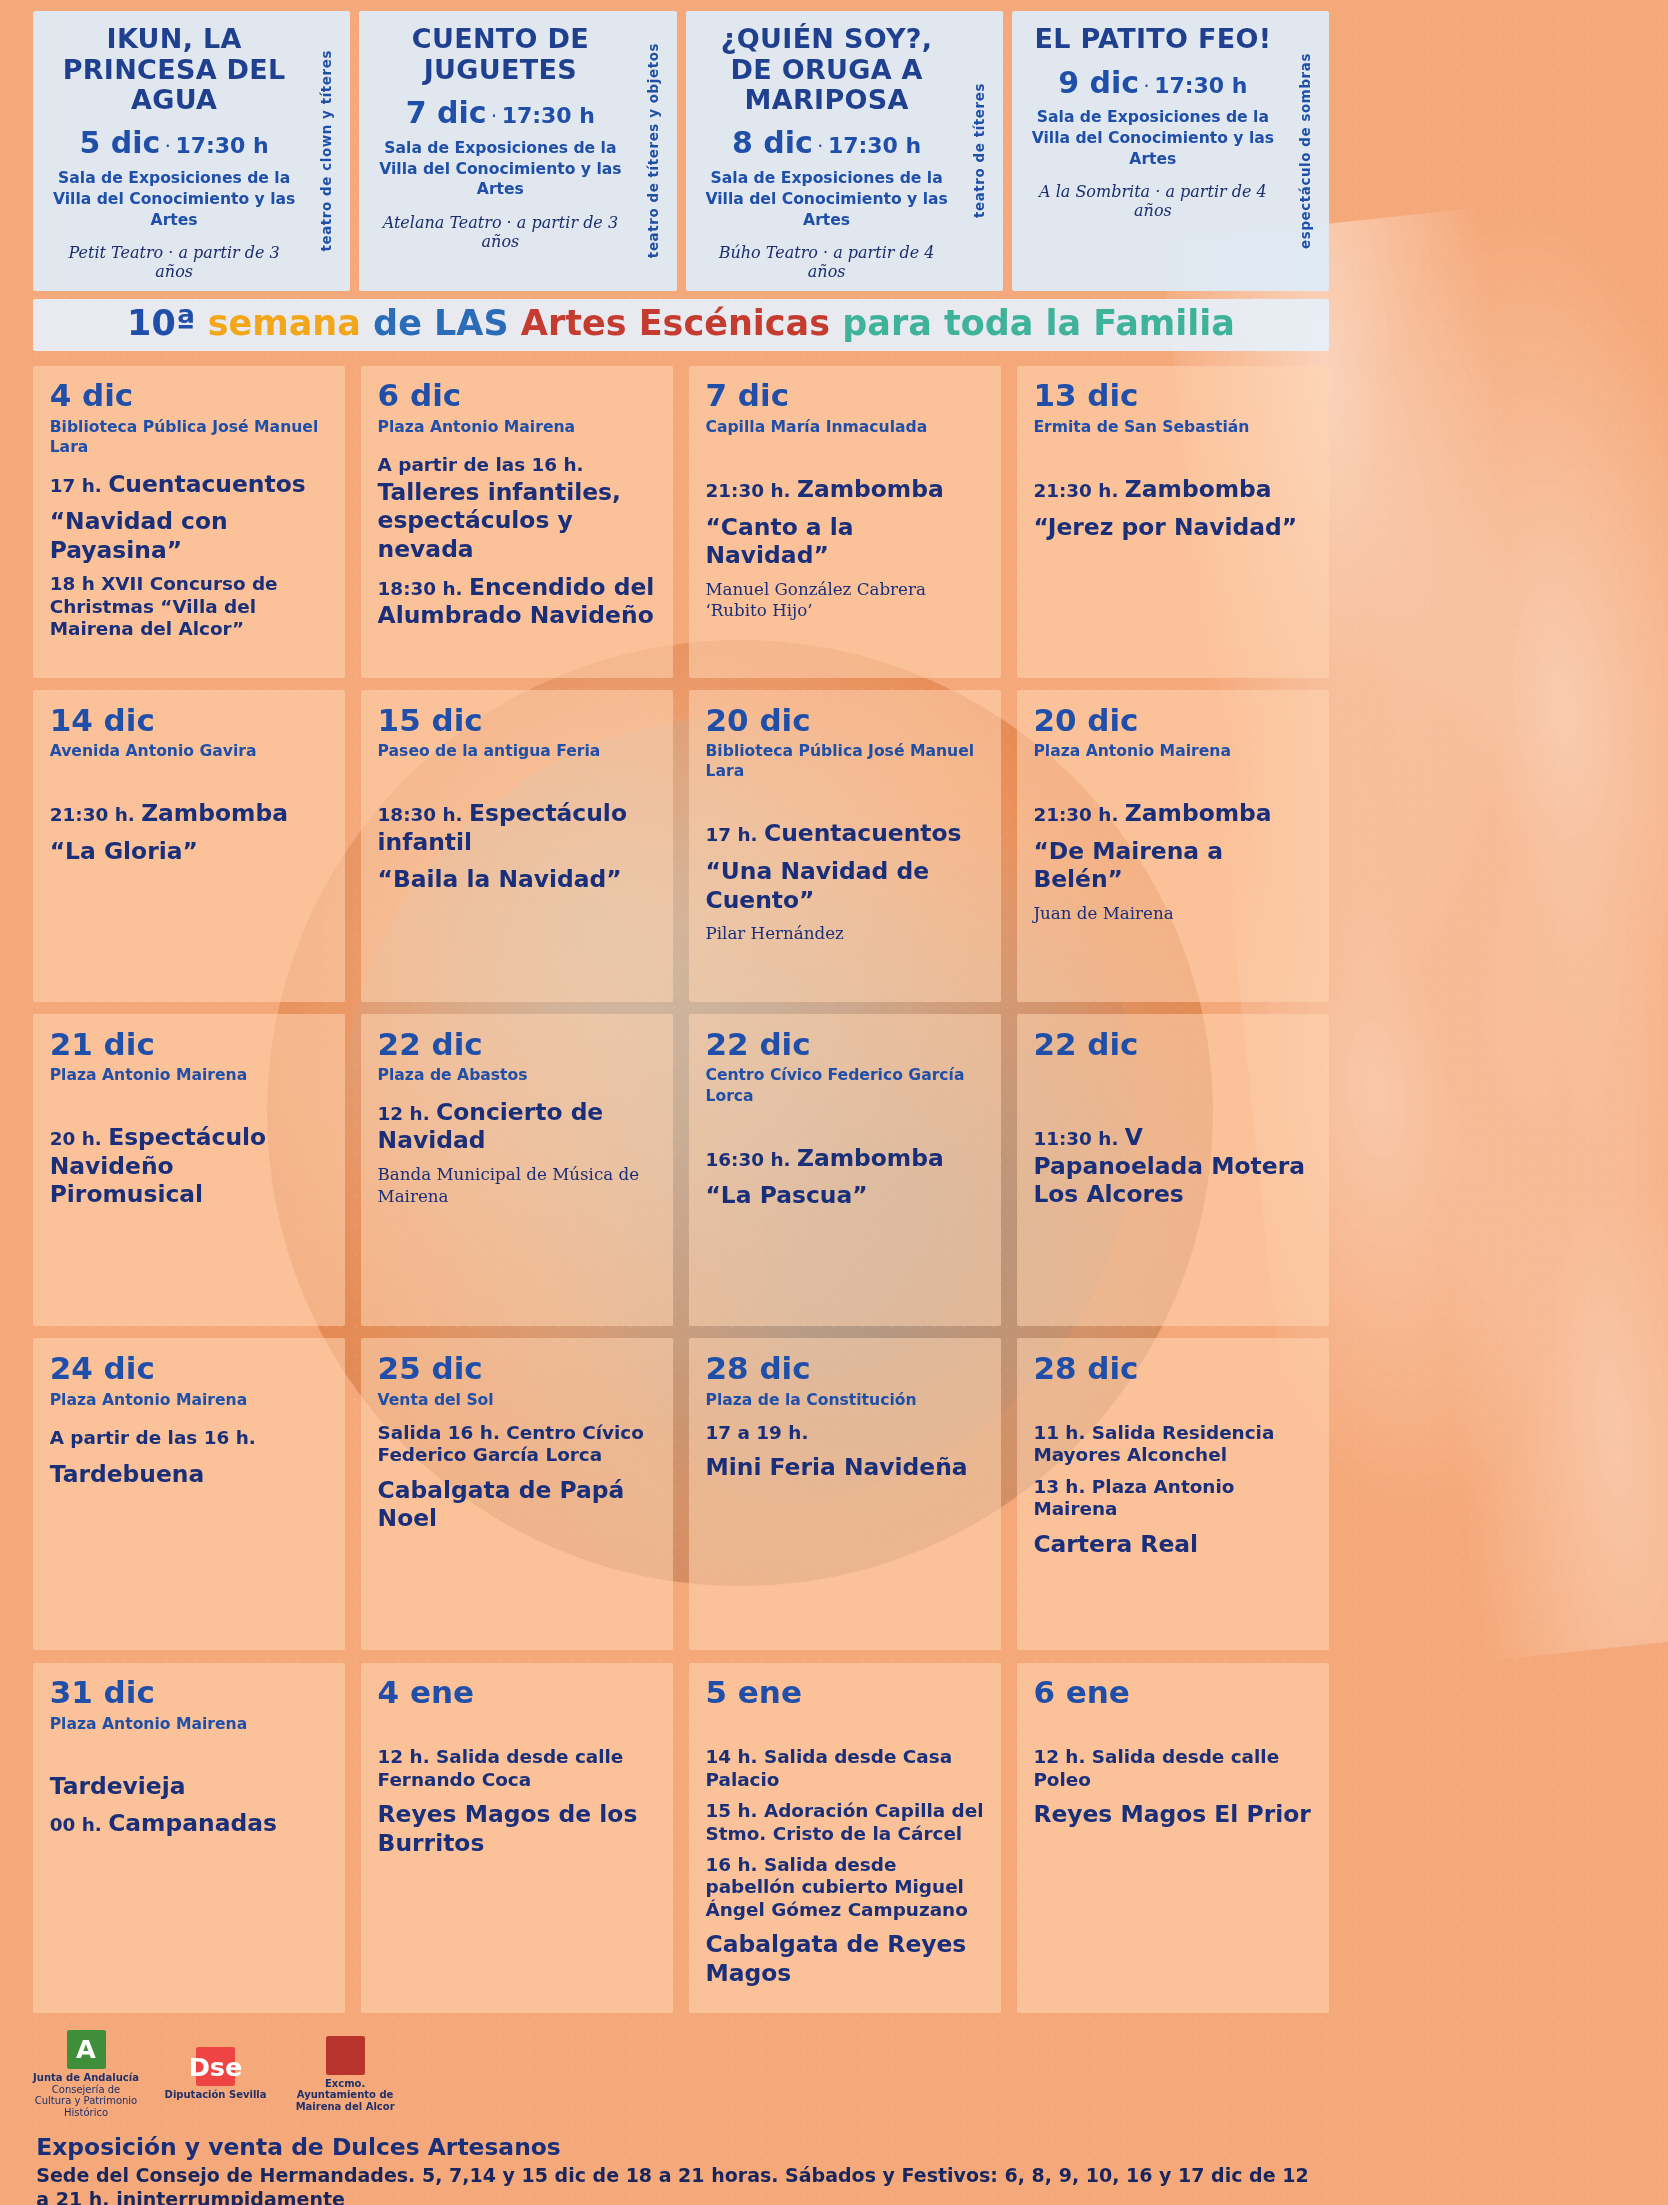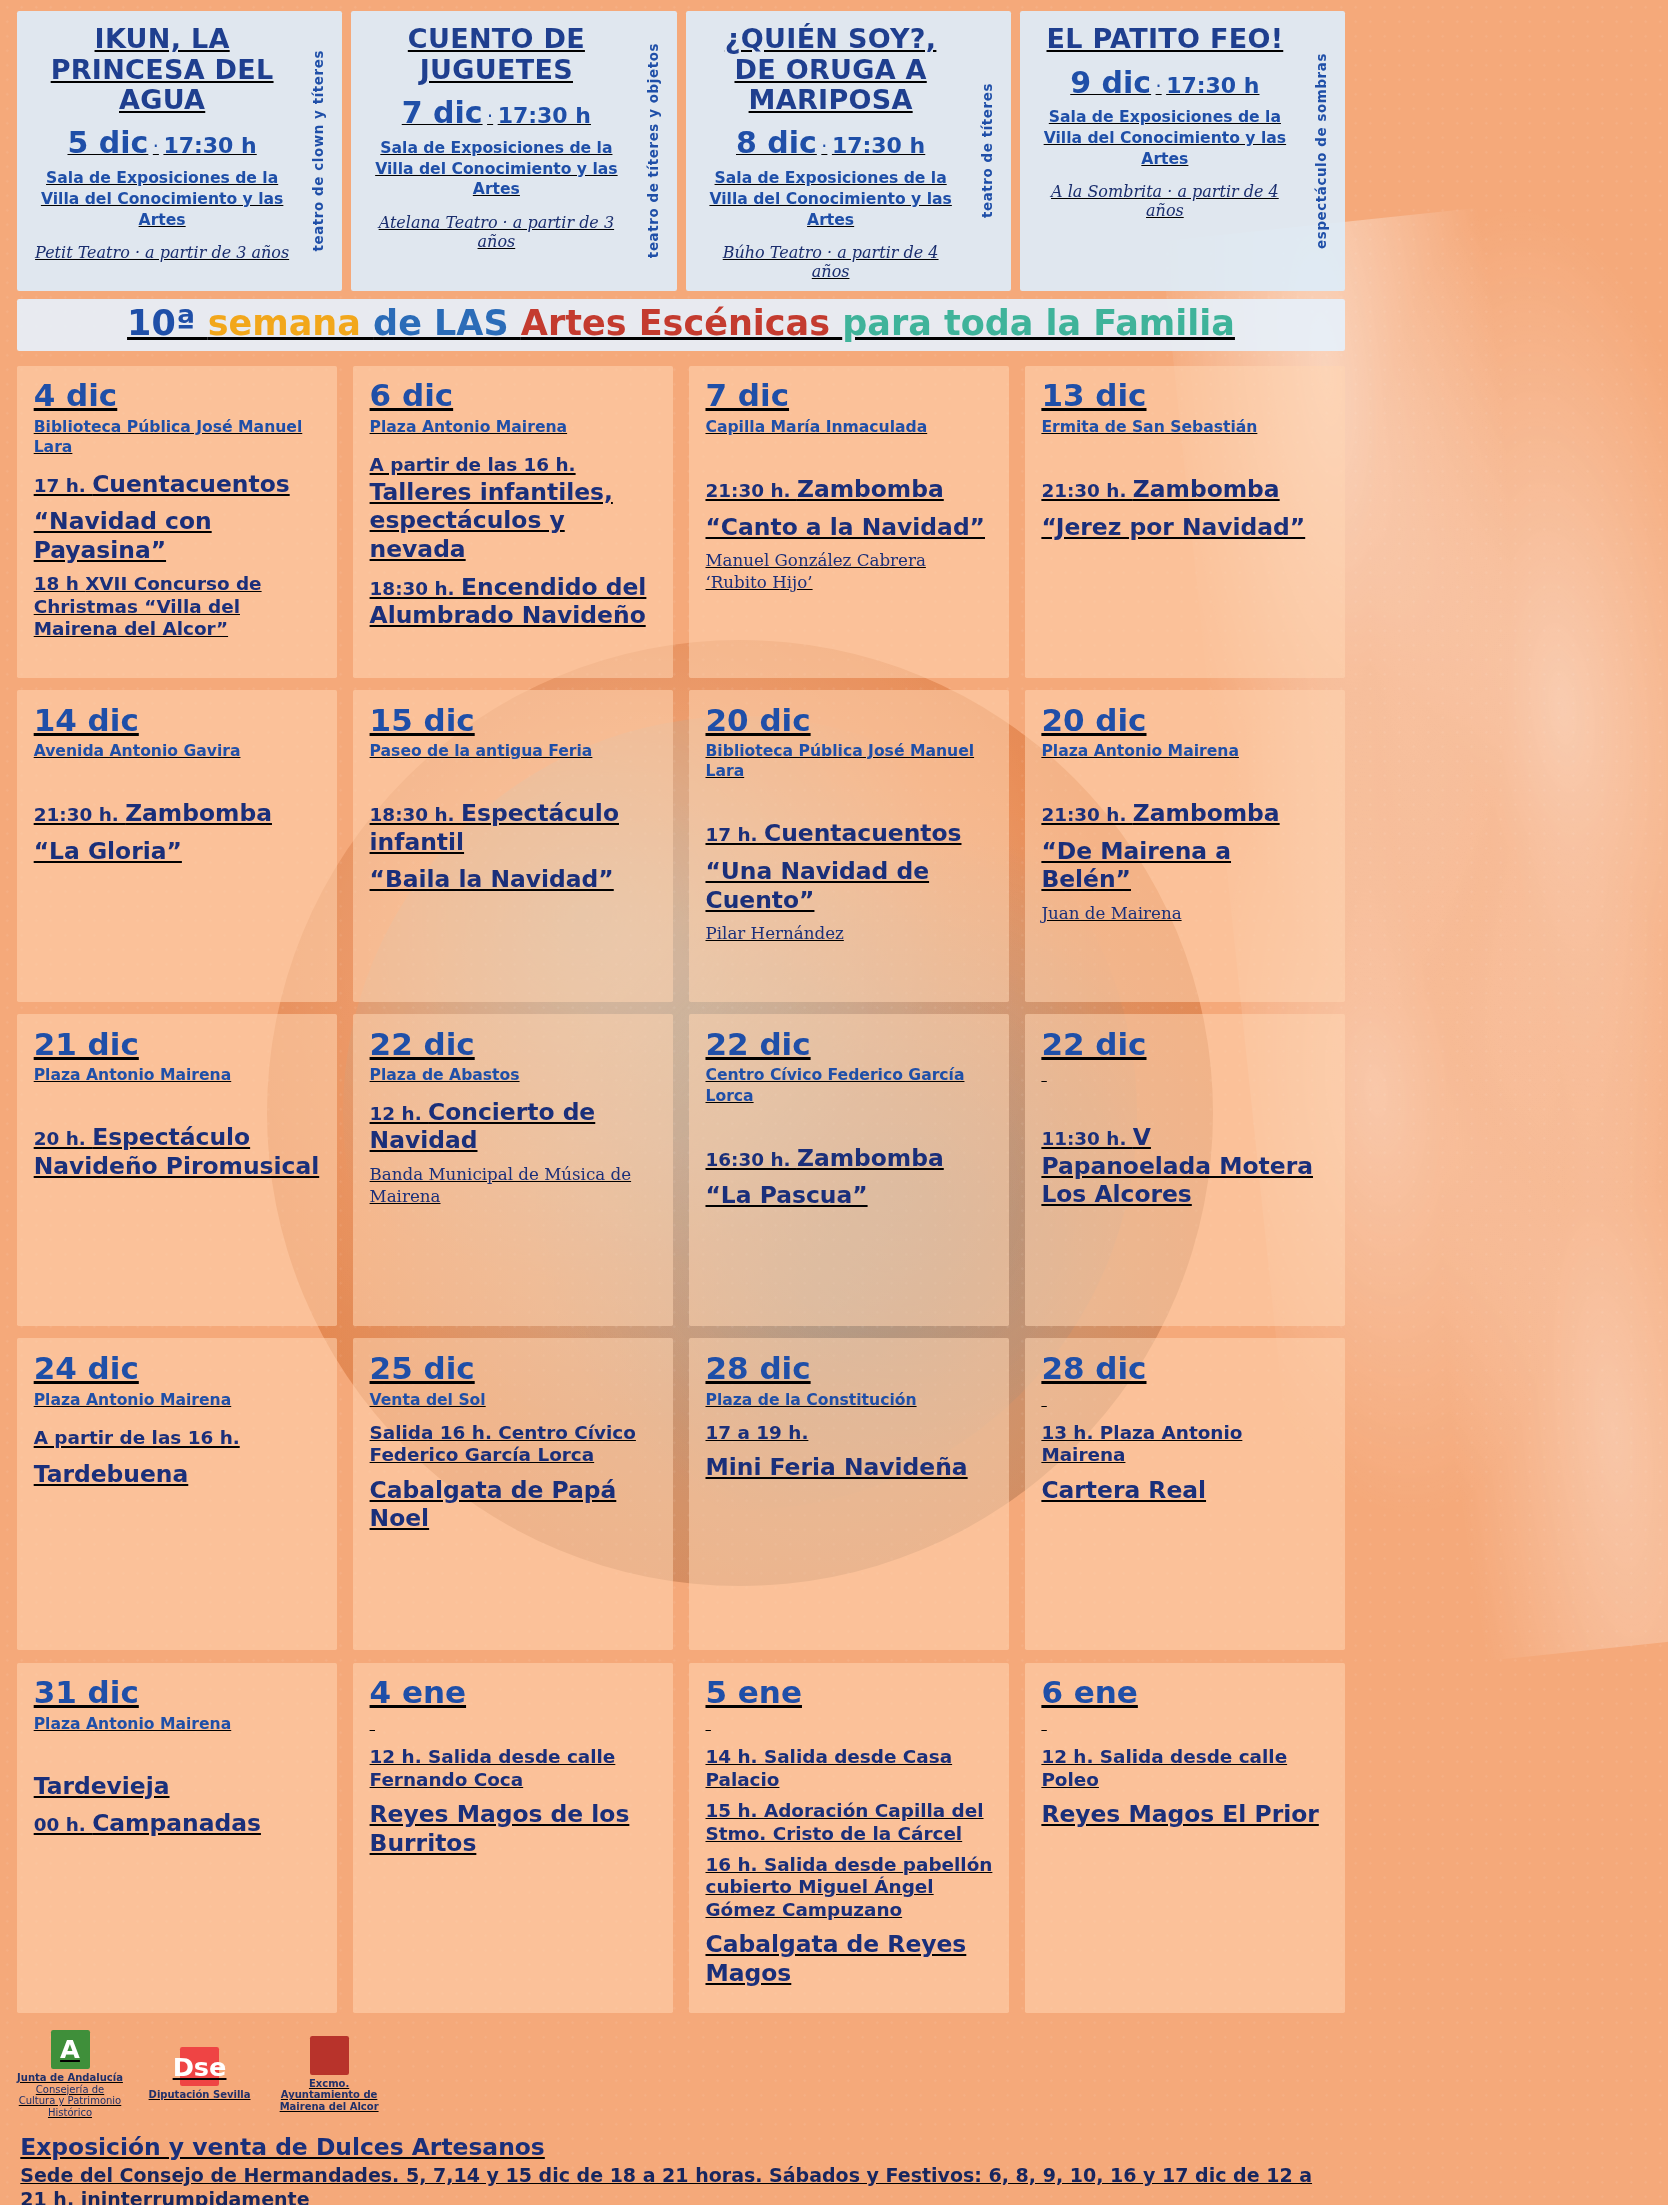--- a/index.html
+++ b/index.html
@@ -65,22 +65,21 @@
     background-size: 14.5px 14.5px;
     opacity: .35;
   }
 
   
   #page {
     position: relative;
     z-index: 2;
     width: 1362px;
     height: 2205px;
-    padding: 0 17px;
-    text-decoration: underline;
+    padding: 0 33px;
   }
 
   
   .top-strip {
     display: flex;
     gap: 9px;
     padding-top: 11px;
   }
   .theatre-card {
     position: relative;
@@ -460,20 +459,21 @@
       </div>
       <div class="ev">
         <div class="ev-date">28 dic</div>
         <div class="ev-venue">Plaza de la Constitución</div>
         <div class="ev-line small-all"><span class="small">17 a 19 h.</span></div>
         <div class="ev-line"><span>Mini Feria Navideña</span></div>
       </div>
       <div class="ev">
         <div class="ev-date">28 dic</div>
         <div class="ev-venue">&nbsp;</div>
+        <div class="ev-line small-all"><span class="small">11 h. Salida Residencia Mayores Alconchel</span></div>
         <div class="ev-line small-all"><span class="small">13 h. Plaza Antonio Mairena</span></div>
         <div class="ev-line"><span>Cartera Real</span></div>
       </div>
       <div class="ev">
         <div class="ev-date">31 dic</div>
         <div class="ev-venue">Plaza Antonio Mairena</div>
         <div class="ev-spacer"></div>
         <div class="ev-line"><span>Tardevieja</span></div>
         <div class="ev-line"><span class="small">00 h. </span><span>Campanadas</span></div>
       </div>

